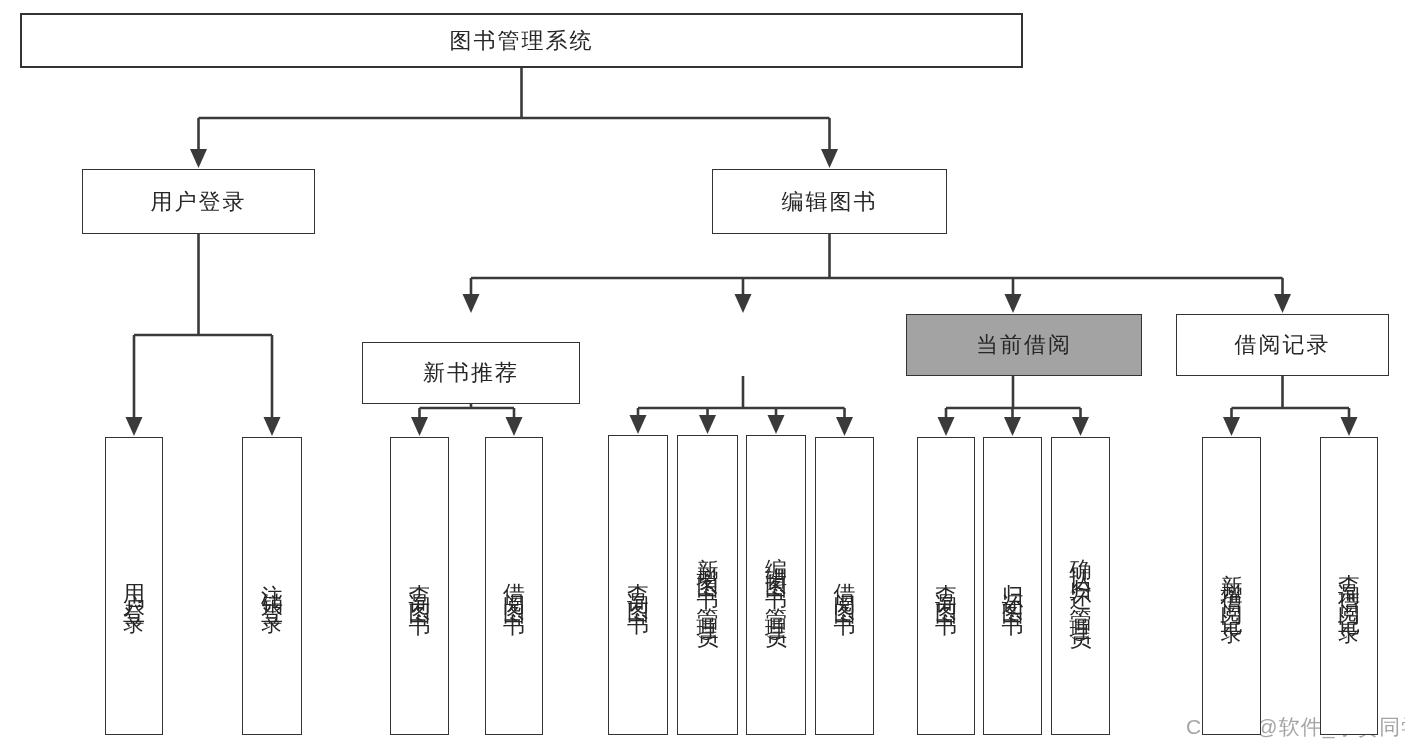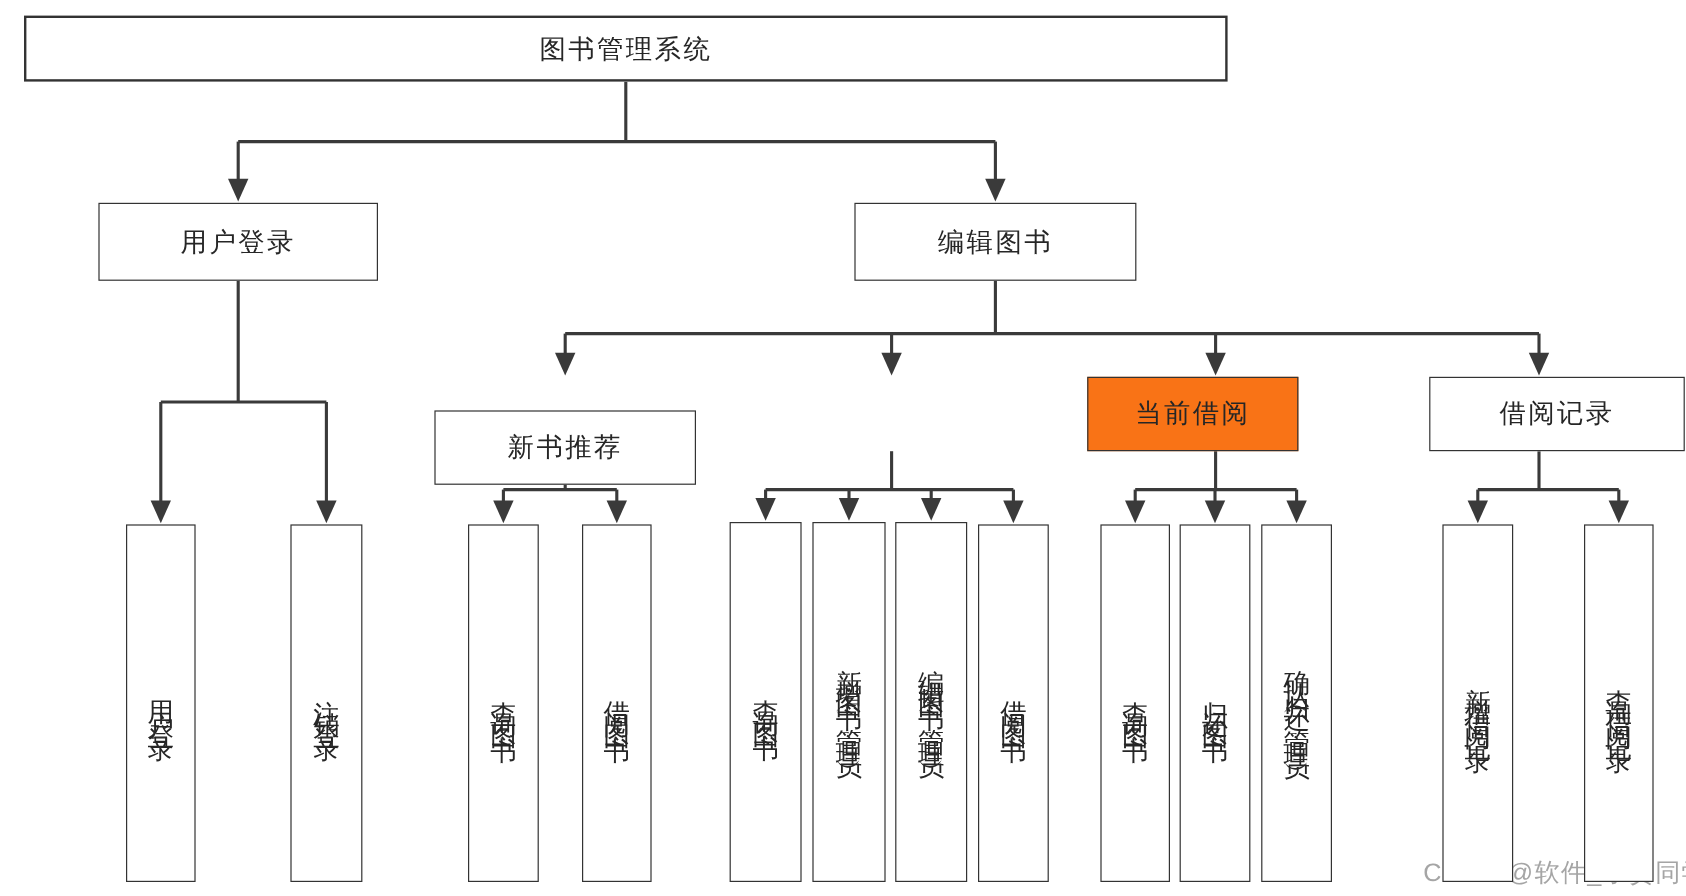--- a/index.html
+++ b/index.html
@@ -125,33 +125,33 @@
     </div>
     <div class="node v" style="left: 677px; top: 435px; width: 61px; height: 300px; border-color: rgb(51, 51, 51); background: rgb(255, 255, 255); color: rgb(38, 38, 38);">
       <span>新增图书（管理员）</span>
     </div>
     <div class="node v" style="left: 746px; top: 435px; width: 60px; height: 300px; border-color: rgb(51, 51, 51); background: rgb(255, 255, 255); color: rgb(38, 38, 38);">
       <span>编辑图书（管理员）</span>
     </div>
     <div class="node v" style="left: 815px; top: 437px; width: 59px; height: 298px; border-color: rgb(51, 51, 51); background: rgb(255, 255, 255); color: rgb(38, 38, 38);">
       <span>借阅图书</span>
     </div>
-    <div class="node h" style="left: 906px; top: 314px; width: 176px; height: 62px; border-color: rgb(51, 51, 51); background: #f97316; color: rgb(38, 38, 38);">
+    <div class="node h" style="left: 906px; top: 314px; width: 236px; height: 62px; border-color: rgb(51, 51, 51); background: #a3a3a3; color: rgb(38, 38, 38);">
       <span>当前借阅</span>
     </div>
     <div class="node v" style="left: 917px; top: 437px; width: 58px; height: 298px; border-color: rgb(51, 51, 51); background: rgb(255, 255, 255); color: rgb(38, 38, 38);">
       <span>查询图书</span>
     </div>
     <div class="node v" style="left: 983px; top: 437px; width: 59px; height: 298px; border-color: rgb(51, 51, 51); background: rgb(255, 255, 255); color: rgb(38, 38, 38);">
       <span>归还图书</span>
     </div>
     <div class="node v" style="left: 1051px; top: 437px; width: 59px; height: 298px; border-color: rgb(51, 51, 51); background: rgb(255, 255, 255); color: rgb(38, 38, 38);">
       <span>确认归还（管理员）</span>
     </div>
-    <div class="node h" style="left: 1176px; top: 314px; width: 213px; height: 62px; border-color: rgb(51, 51, 51); background: rgb(255, 255, 255); color: rgb(38, 38, 38); margin-left: 15px;">
+    <div class="node h" style="left: 1176px; top: 314px; width: 213px; height: 62px; border-color: rgb(51, 51, 51); background: rgb(255, 255, 255); color: rgb(38, 38, 38);">
       <span>借阅记录</span>
     </div>
     <div class="node v" style="left: 1202px; top: 437px; width: 59px; height: 298px; border-color: rgb(51, 51, 51); background: rgb(255, 255, 255); color: rgb(38, 38, 38);">
       <span>新增借阅记录</span>
     </div>
     <div class="node v" style="left: 1320px; top: 437px; width: 58px; height: 298px; border-color: rgb(51, 51, 51); background: rgb(255, 255, 255); color: rgb(38, 38, 38);">
       <span>查询借阅记录</span>
     </div>
   </div>
 

